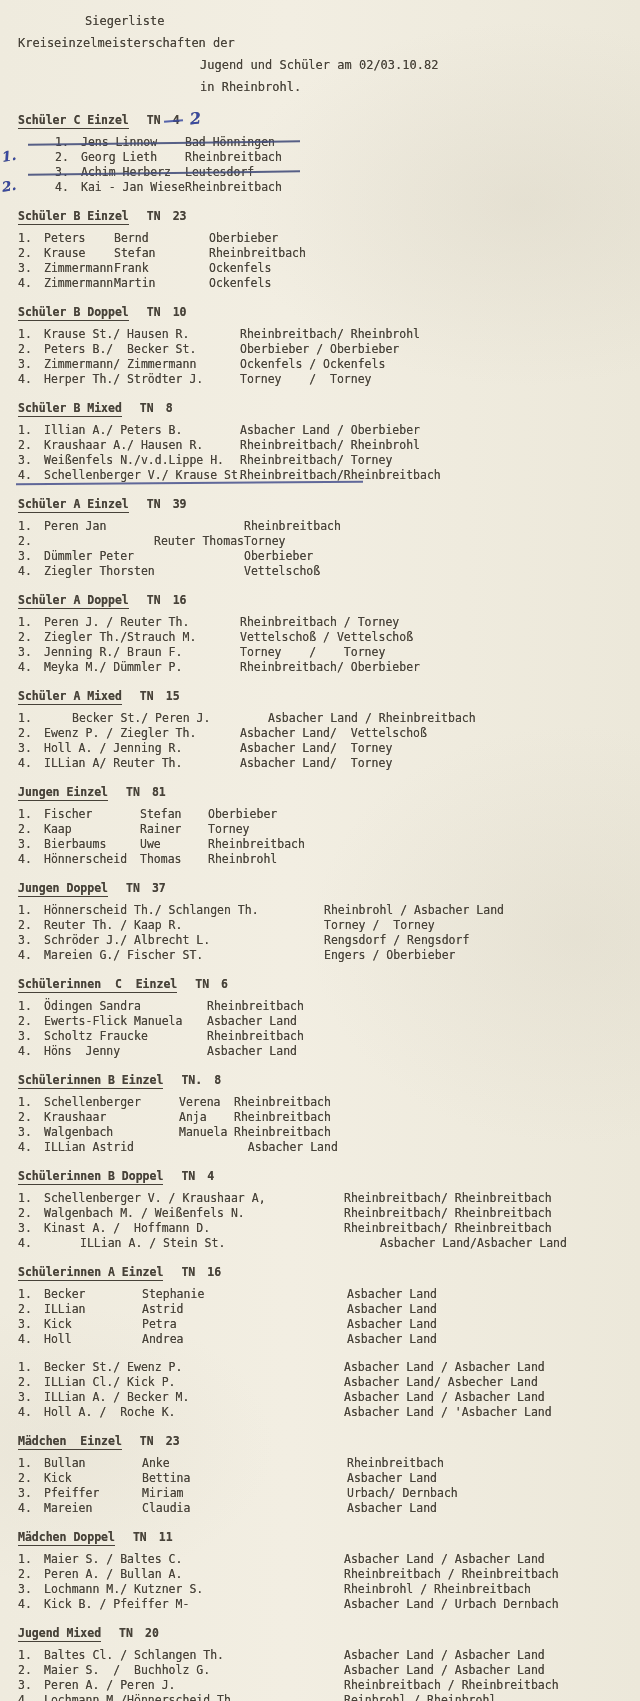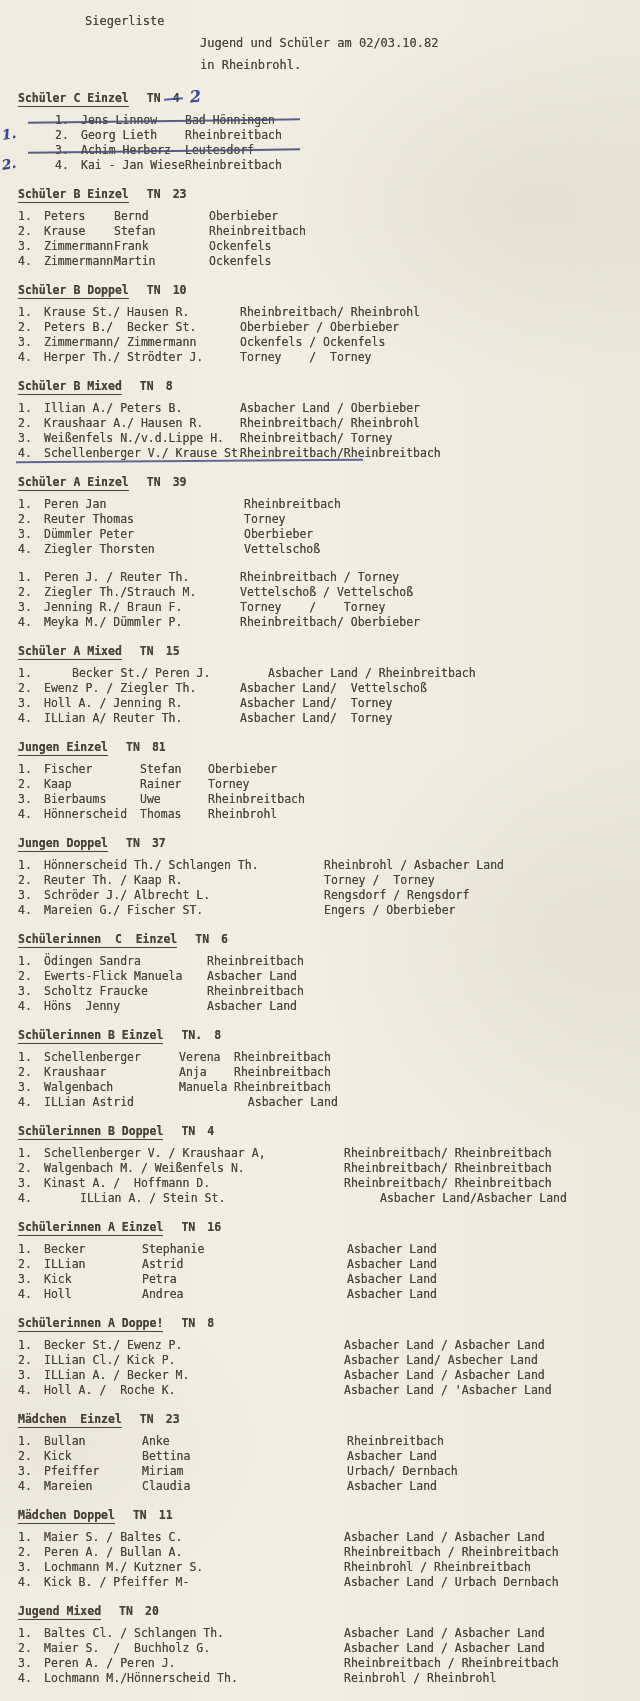--- a/index.html
+++ b/index.html
@@ -71,20 +71,21 @@
     background:#46508c; transform:rotate(-.4deg); opacity:.85;
   }
 </style>
 </head>
 <body>
 
 <div class="page ink">
   <div class="header">
     <div class="header-line1">
       <span class="header-label">Siegerliste</span>
+      <span>Kreiseinzelmeisterschaften der</span>
     </div>
     <div class="header-cont">Jugend und Schüler am 02/03.10.82</div>
     <div class="header-cont">in Rheinbrohl.</div>
   </div>
   <div>
       <div class="section">
         <div class="heading"><span class="heading-title">Schüler C Einzel</span><span class="tn-label">TN</span><span class="tn-value struck">4</span><span class="handwritten tn-note">2</span></div>
         <div class="rows indent">
           <div class="row"><span class="num">1.</span><span class="cell" style="width: 104px;">Jens Linnow</span><span class="club">Bad Hönningen</span><div class="strike"></div></div>
           <div class="row"><span class="handwritten margin-note">1.</span><span class="num">2.</span><span class="cell" style="width: 104px;">Georg Lieth</span><span class="club">Rheinbreitbach</span></div>
@@ -116,26 +117,27 @@
           <div class="row"><span class="num">1.</span><span class="cell" style="width: 196px;">Illian A./ Peters B.</span><span class="club">Asbacher Land / Oberbieber</span></div>
           <div class="row"><span class="num">2.</span><span class="cell" style="width: 196px;">Kraushaar A./ Hausen R.</span><span class="club">Rheinbreitbach/ Rheinbrohl</span></div>
           <div class="row"><span class="num">3.</span><span class="cell" style="width: 196px;">Weißenfels N./v.d.Lippe H.</span><span class="club">Rheinbreitbach/ Torney</span></div>
           <div class="row"><span class="num">4.</span><span class="cell" style="width: 196px;">Schellenberger V./ Krause St.</span><span class="club">Rheinbreitbach/Rheinbreitbach</span><div class="pen-underline"></div></div>
         </div>
       </div>
       <div class="section">
         <div class="heading"><span class="heading-title">Schüler A Einzel</span><span class="tn-label">TN</span><span class="tn-value">39</span></div>
         <div class="rows">
           <div class="row"><span class="num">1.</span><span class="cell" style="width: 200px;">Peren Jan</span><span class="club">Rheinbreitbach</span></div>
-          <div class="row"><span class="num">2.</span><span class="cell" style="width: 200px;">Reuter Thomas</span><span class="club">Torney</span></div>
+          <div class="row"><span class="num">2.</span><span class="cell" style="width: 200px; text-align: right;">Reuter Thomas</span><span class="club">Torney</span></div>
           <div class="row"><span class="num">3.</span><span class="cell" style="width: 200px;">Dümmler Peter</span><span class="club">Oberbieber</span></div>
           <div class="row"><span class="num">4.</span><span class="cell" style="width: 200px;">Ziegler Thorsten</span><span class="club">Vettelschoß</span></div>
         </div>
       </div>
       <div class="section">
+        <div class="heading"><span class="heading-title">Schüler A Doppel</span><span class="tn-label">TN</span><span class="tn-value">16</span></div>
         <div class="rows">
           <div class="row"><span class="num">1.</span><span class="cell" style="width: 196px;">Peren J. / Reuter Th.</span><span class="club">Rheinbreitbach / Torney</span></div>
           <div class="row"><span class="num">2.</span><span class="cell" style="width: 196px;">Ziegler Th./Strauch M.</span><span class="club">Vettelschoß / Vettelschoß</span></div>
           <div class="row"><span class="num">3.</span><span class="cell" style="width: 196px;">Jenning R./ Braun F.</span><span class="club">Torney    /    Torney</span></div>
           <div class="row"><span class="num">4.</span><span class="cell" style="width: 196px;">Meyka M./ Dümmler P.</span><span class="club">Rheinbreitbach/ Oberbieber</span></div>
         </div>
       </div>
       <div class="section">
         <div class="heading"><span class="heading-title">Schüler A Mixed</span><span class="tn-label">TN</span><span class="tn-value">15</span></div>
         <div class="rows">
@@ -193,21 +195,20 @@
       <div class="section">
         <div class="heading"><span class="heading-title">Schülerinnen A Einzel</span><span class="tn-label">TN</span><span class="tn-value">16</span></div>
         <div class="rows">
           <div class="row"><span class="num">1.</span><span class="cell" style="width: 98px;">Becker</span><span class="cell" style="width: 205px;">Stephanie</span><span class="club">Asbacher Land</span></div>
           <div class="row"><span class="num">2.</span><span class="cell" style="width: 98px;">ILLian</span><span class="cell" style="width: 205px;">Astrid</span><span class="club">Asbacher Land</span></div>
           <div class="row"><span class="num">3.</span><span class="cell" style="width: 98px;">Kick</span><span class="cell" style="width: 205px;">Petra</span><span class="club">Asbacher Land</span></div>
           <div class="row"><span class="num">4.</span><span class="cell" style="width: 98px;">Holl</span><span class="cell" style="width: 205px;">Andrea</span><span class="club">Asbacher Land</span></div>
         </div>
       </div>
       <div class="section">
-        <div class="heading"><span class="heading-title">Schülerinnen A Doppe!</span><span class="tn-label">TN</span><span class="tn-value">8</span></div>
         <div class="rows">
           <div class="row"><span class="num">1.</span><span class="cell" style="width: 300px;">Becker St./ Ewenz P.</span><span class="club">Asbacher Land / Asbacher Land</span></div>
           <div class="row"><span class="num">2.</span><span class="cell" style="width: 300px;">ILLian Cl./ Kick P.</span><span class="club">Asbacher Land/ Asbecher Land</span></div>
           <div class="row"><span class="num">3.</span><span class="cell" style="width: 300px;">ILLian A. / Becker M.</span><span class="club">Asbacher Land / Asbacher Land</span></div>
           <div class="row"><span class="num">4.</span><span class="cell" style="width: 300px;">Holl A. /  Roche K.</span><span class="club">Asbacher Land / 'Asbacher Land</span></div>
         </div>
       </div>
       <div class="section">
         <div class="heading"><span class="heading-title">Mädchen  Einzel</span><span class="tn-label">TN</span><span class="tn-value">23</span></div>
         <div class="rows">

